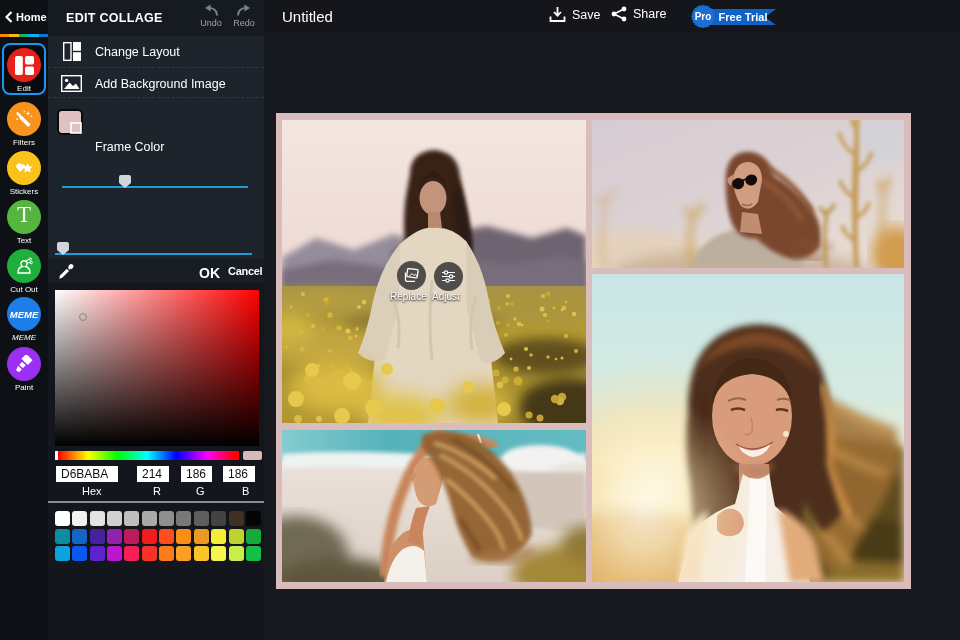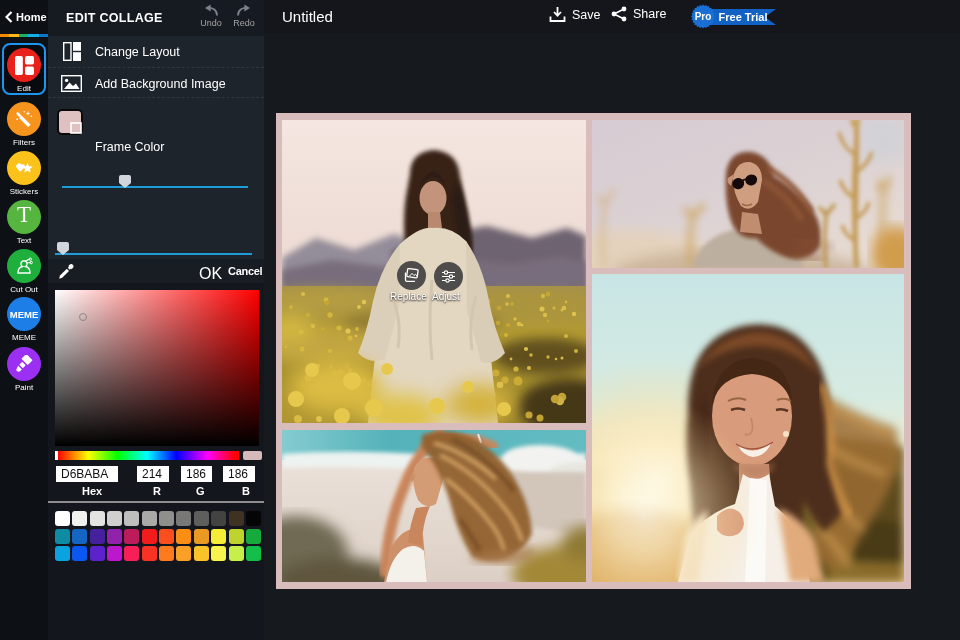--- a/index.html
+++ b/index.html
@@ -32,36 +32,36 @@
   #menu { position:absolute; left:0; top:36px; width:216px; height:223px; background:#1e242c; }
   .sep { position:absolute; left:0; width:216px; border-top:1px dashed #303742; }
   .mrow { position:absolute; left:0; width:216px; color:#fff; }
   .mrow .ic { position:absolute; }
   .mrow .t { position:absolute; left:47px; font-size:12.5px; }
   .slider { position:absolute; height:2px; background:#1e9cd8; }
   .knob { position:absolute; width:12px; height:13px; background:#d2d6dc;
     clip-path:polygon(0 0,100% 0,100% 62%,50% 100%,0 62%); border-radius:2px; }
   #okrow { position:absolute; left:0; top:259px; width:216px; height:24px; background:#181c23;
     color:#fff; }
-  #okrow .ok { position:absolute; left:151px; top:6px; font-size:16px; font-weight:normal; }
+  #okrow .ok { position:absolute; left:151px; top:6px; font-size:14px; font-weight:bold; }
   #okrow .cancel { position:absolute; left:180px; top:6px; font-size:11px; font-weight:bold; letter-spacing:-0.3px; }
 
   
   #sv { position:absolute; left:7px; top:290px; width:204px; height:156px;
     background:linear-gradient(to bottom, rgba(0,0,0,0) 0%, #000 100%),
                linear-gradient(to right, #fff 0%, #f00 100%);
     background-blend-mode:normal; }
   #sv .cursor { position:absolute; left:24px; top:23px; width:8px; height:8px;
     border:1.5px solid #888; border-radius:50%; }
   #hue { position:absolute; left:7px; top:451px; width:184px; height:9px;
     background:linear-gradient(90deg,#fff 0 1.5%,#f00 1.5%,#ff0 18%,#0f0 34%,#0ff 50%,#00f 66%,#f0f 83%,#f00 98%); }
   #curswatch { position:absolute; left:195px; top:451px; width:19px; height:9px; background:#d6baba; border-radius:2px; }
   .field { position:absolute; top:466px; height:16px; background:#fff; color:#111;
     font-size:12px; line-height:16px; padding-left:5px; }
-  .flabel { position:absolute; top:485px; font-size:11px; font-weight:bold; color:#fff; }
+  .flabel { position:absolute; top:485px; font-size:11px; font-weight:normal; color:#fff; }
   #divider { position:absolute; left:0px; top:501px; width:216px; height:2px; background:#8c8c8c; }
   #palette { position:absolute; left:7px; top:511px; }
   #palette .sw { position:absolute; width:15px; height:15px; border-radius:3px; }
 
   
   #topbar { left:264px; top:0; width:696px; height:33px; background:#14161b; color:#fff; }
   #untitled { position:absolute; left:18px; top:8px; font-size:15px; }
   .tbtn { position:absolute; top:6px; height:22px; color:#fff; font-size:12.5px; }
   .tbtn svg { vertical-align:-4px; margin-right:6px; }
 
@@ -250,21 +250,21 @@
       <div class="circ" style="background:#1faf3c;">
         <svg width="20" height="20" viewBox="0 0 20 20">
           <path d="M4 17 C4 12.5 6 11 8.5 10.5 C7 9.5 6.5 7.5 7.5 6 C8.7 4.3 11.3 4.3 12.5 6 C13.5 7.5 13 9.5 11.5 10.5 C14 11 16 12.5 16 17 Z" fill="none" stroke="#fff" stroke-width="1.4"></path>
           <path d="M11 5.5 L15.5 3 M13 7 L16.5 6.5" stroke="#fff" stroke-width="1.1" fill="none"></path>
           <circle cx="16.3" cy="3.2" r="1.2" fill="none" stroke="#fff" stroke-width="1"></circle>
           <circle cx="17.2" cy="6.6" r="1.2" fill="none" stroke="#fff" stroke-width="1"></circle>
         </svg>
       </div>
       <div class="lbl">Cut Out</div>
     </div>
-    <div class="tool" style="top:297px;">
+    <div class="tool" style="top:297px;font-style:italic;">
       <div class="circ" style="background:#1e7ee8;">
         <span style="font-size:9.5px; font-weight:bold; color:#fff; letter-spacing:0;">MEME</span>
       </div>
       <div class="lbl">MEME</div>
     </div>
     <div class="tool" style="top:346.5px;">
       <div class="circ" style="background:#9b30f2;">
         <svg width="18" height="18" viewBox="0 0 18 18">
           <rect x="7.5" y="1" width="9" height="7" rx="0.8" transform="rotate(45 12 4.5)" fill="#fff"></rect>
           <rect x="5" y="8" width="5" height="4" transform="rotate(45 7.5 10)" fill="#fff"></rect>

